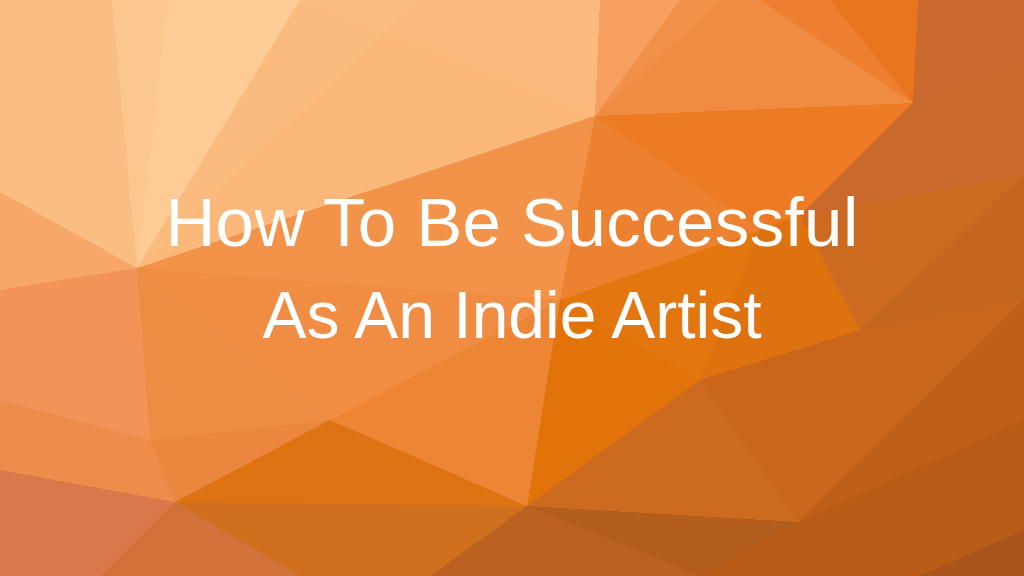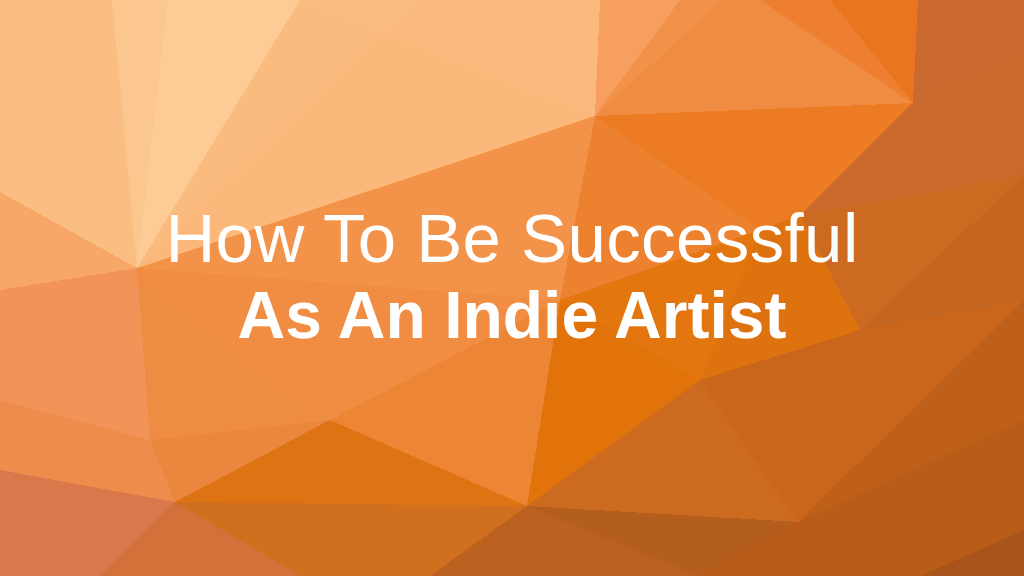--- a/index.html
+++ b/index.html
@@ -41,23 +41,23 @@
     letter-spacing: 0.4px;
   }
   .title-line-1 {
     font-size: 69px;
     font-weight: 300;
     line-height: 76px;
     margin: 0 0 2px 0;
   }
   .title-line-2 {
     font-size: 66px;
-    font-weight: 700;
+    font-weight: 400;
     line-height: 72px;
-    margin: 0;
+    margin: 16px;
     letter-spacing: 0px;
   }
 </style>
 </head>
 <body>
 
 <div id="slide">
 
   <svg id="poly-bg" viewBox="0 0 1024 576" preserveAspectRatio="none">
     <g shape-rendering="crispEdges">

